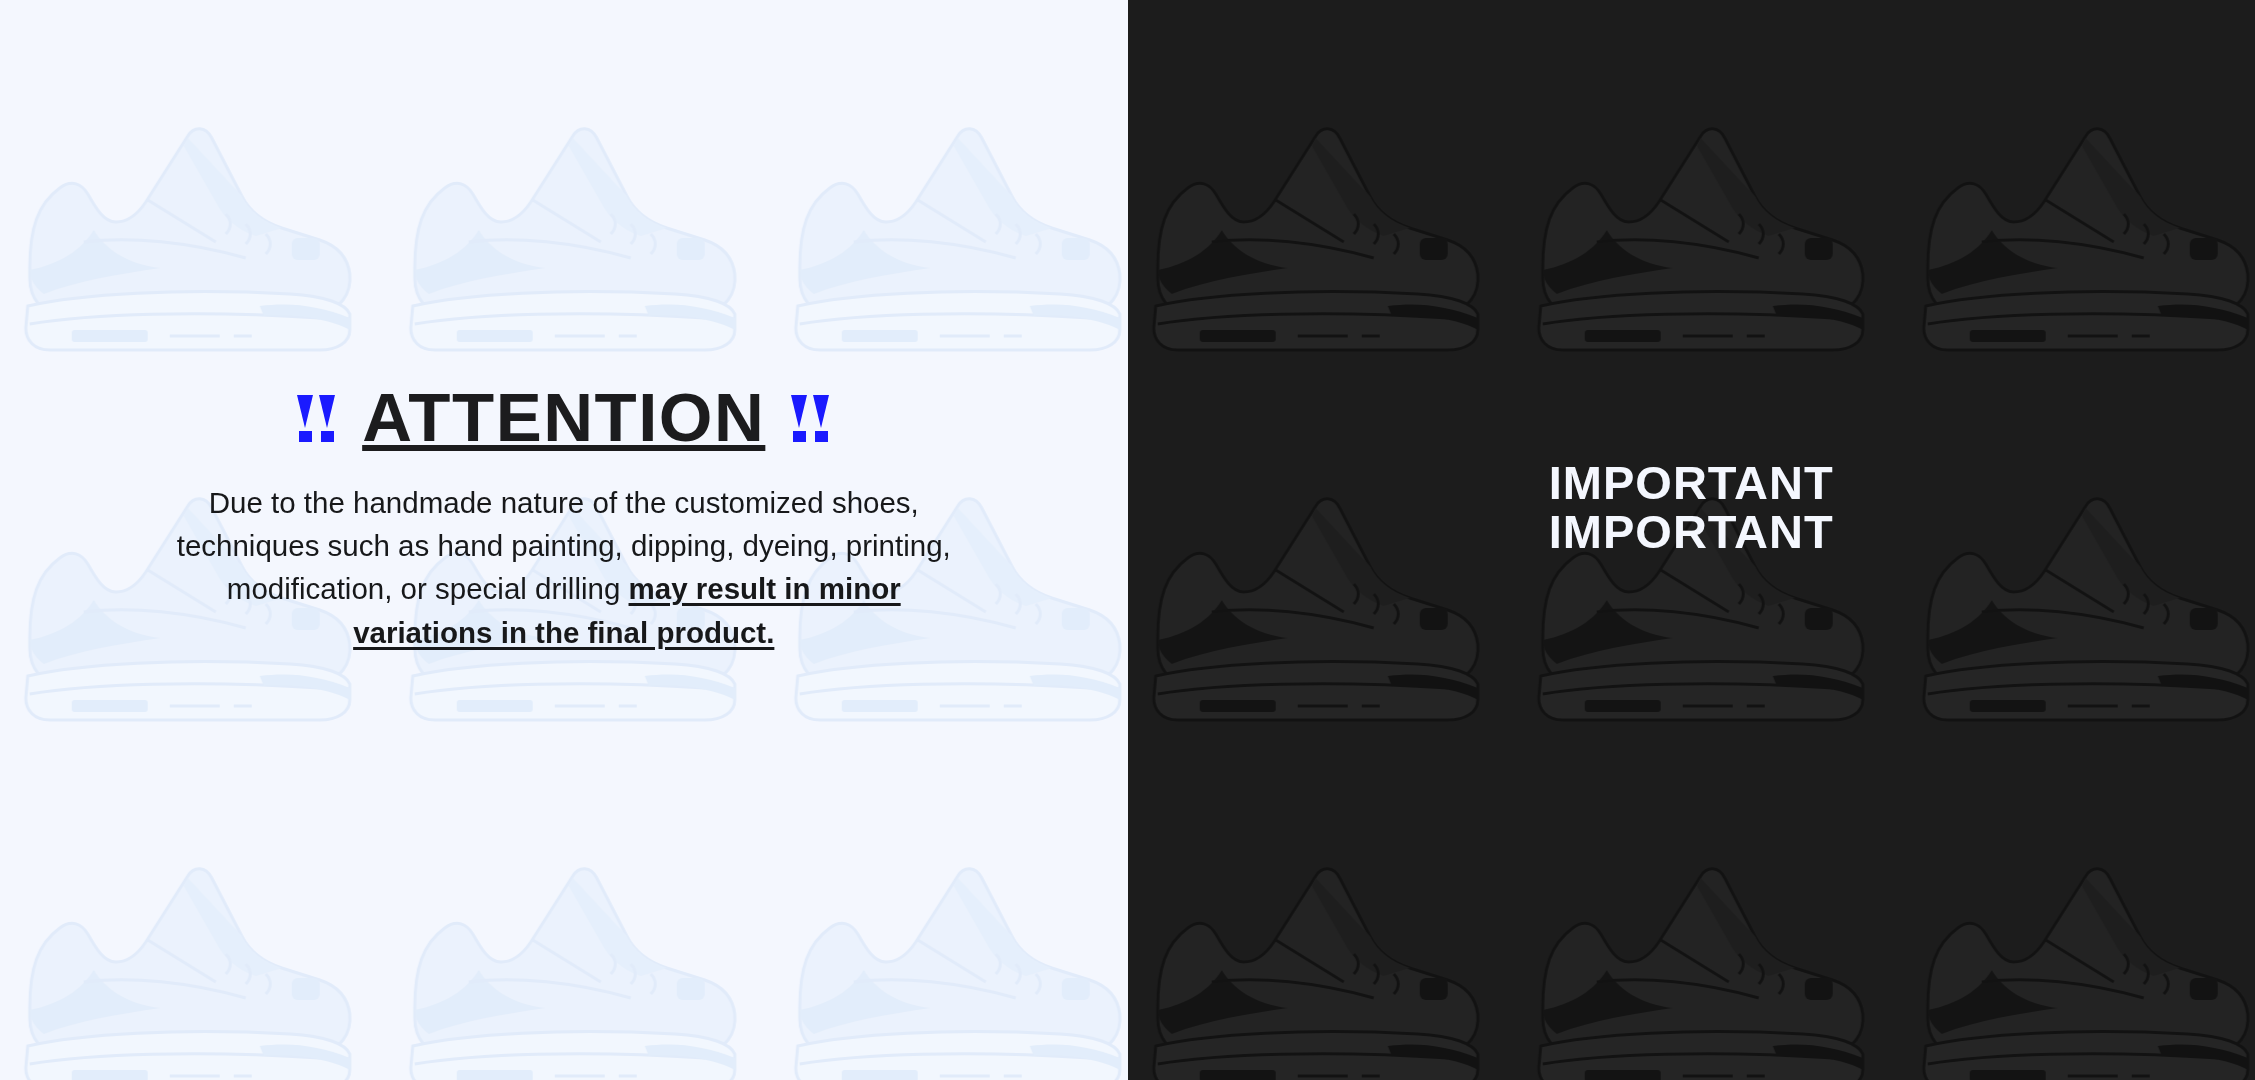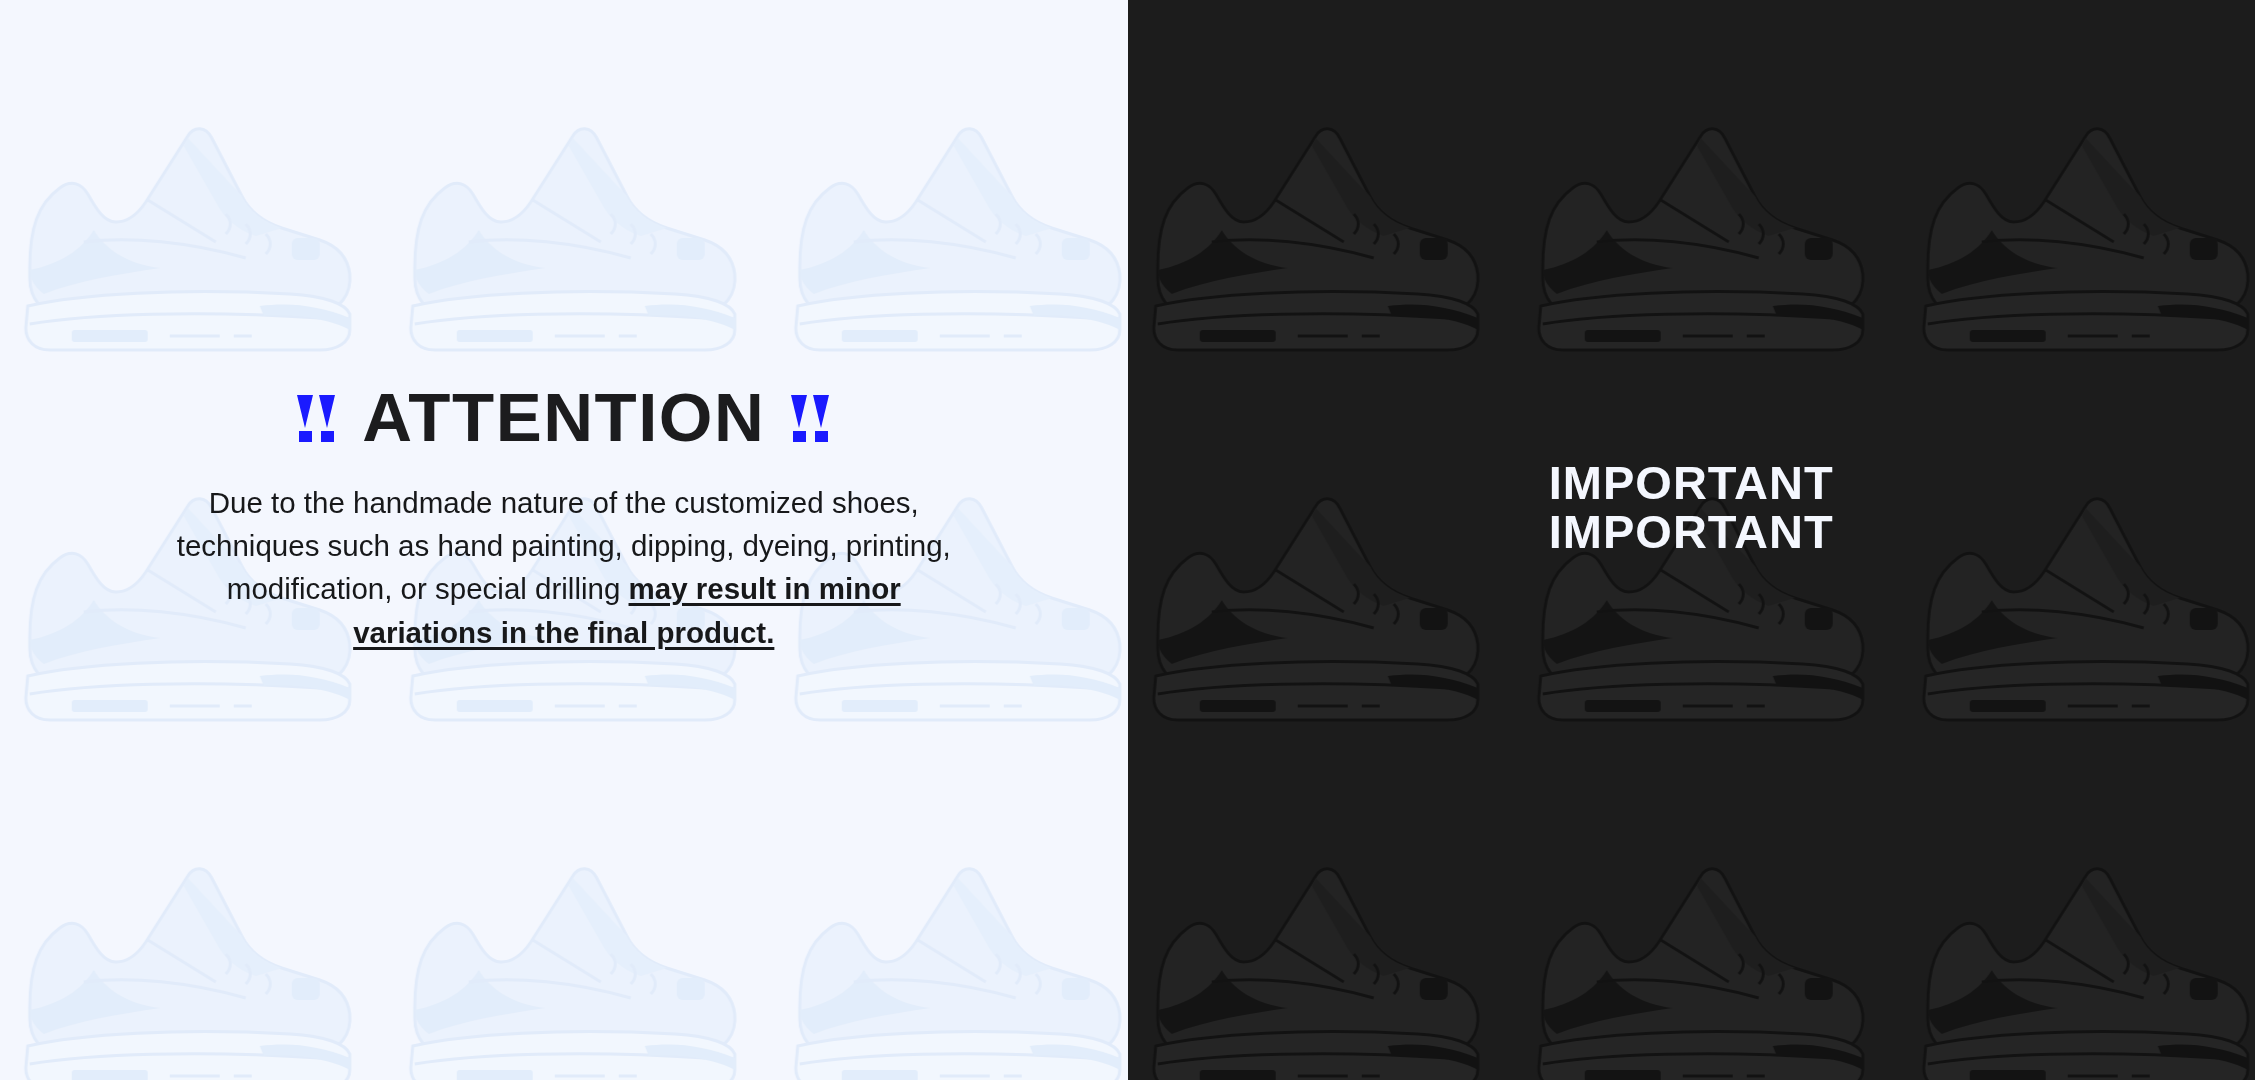--- a/index.html
+++ b/index.html
@@ -52,20 +52,21 @@
     font-weight:bold;
     letter-spacing:1.5px;
     color:#1C1C1E;
     line-height:1.05;
     white-space:nowrap;
     display:flex;
     align-items:center;
     justify-content:center;
     gap:26px;
     margin-bottom:26px;
+    text-decoration:underline;
   }
   .bangs {
     display:inline-flex;
     gap:5px;
     align-items:flex-start;
   }
   .bang {
     display:inline-block;
     width:17px;
     height:47px;

